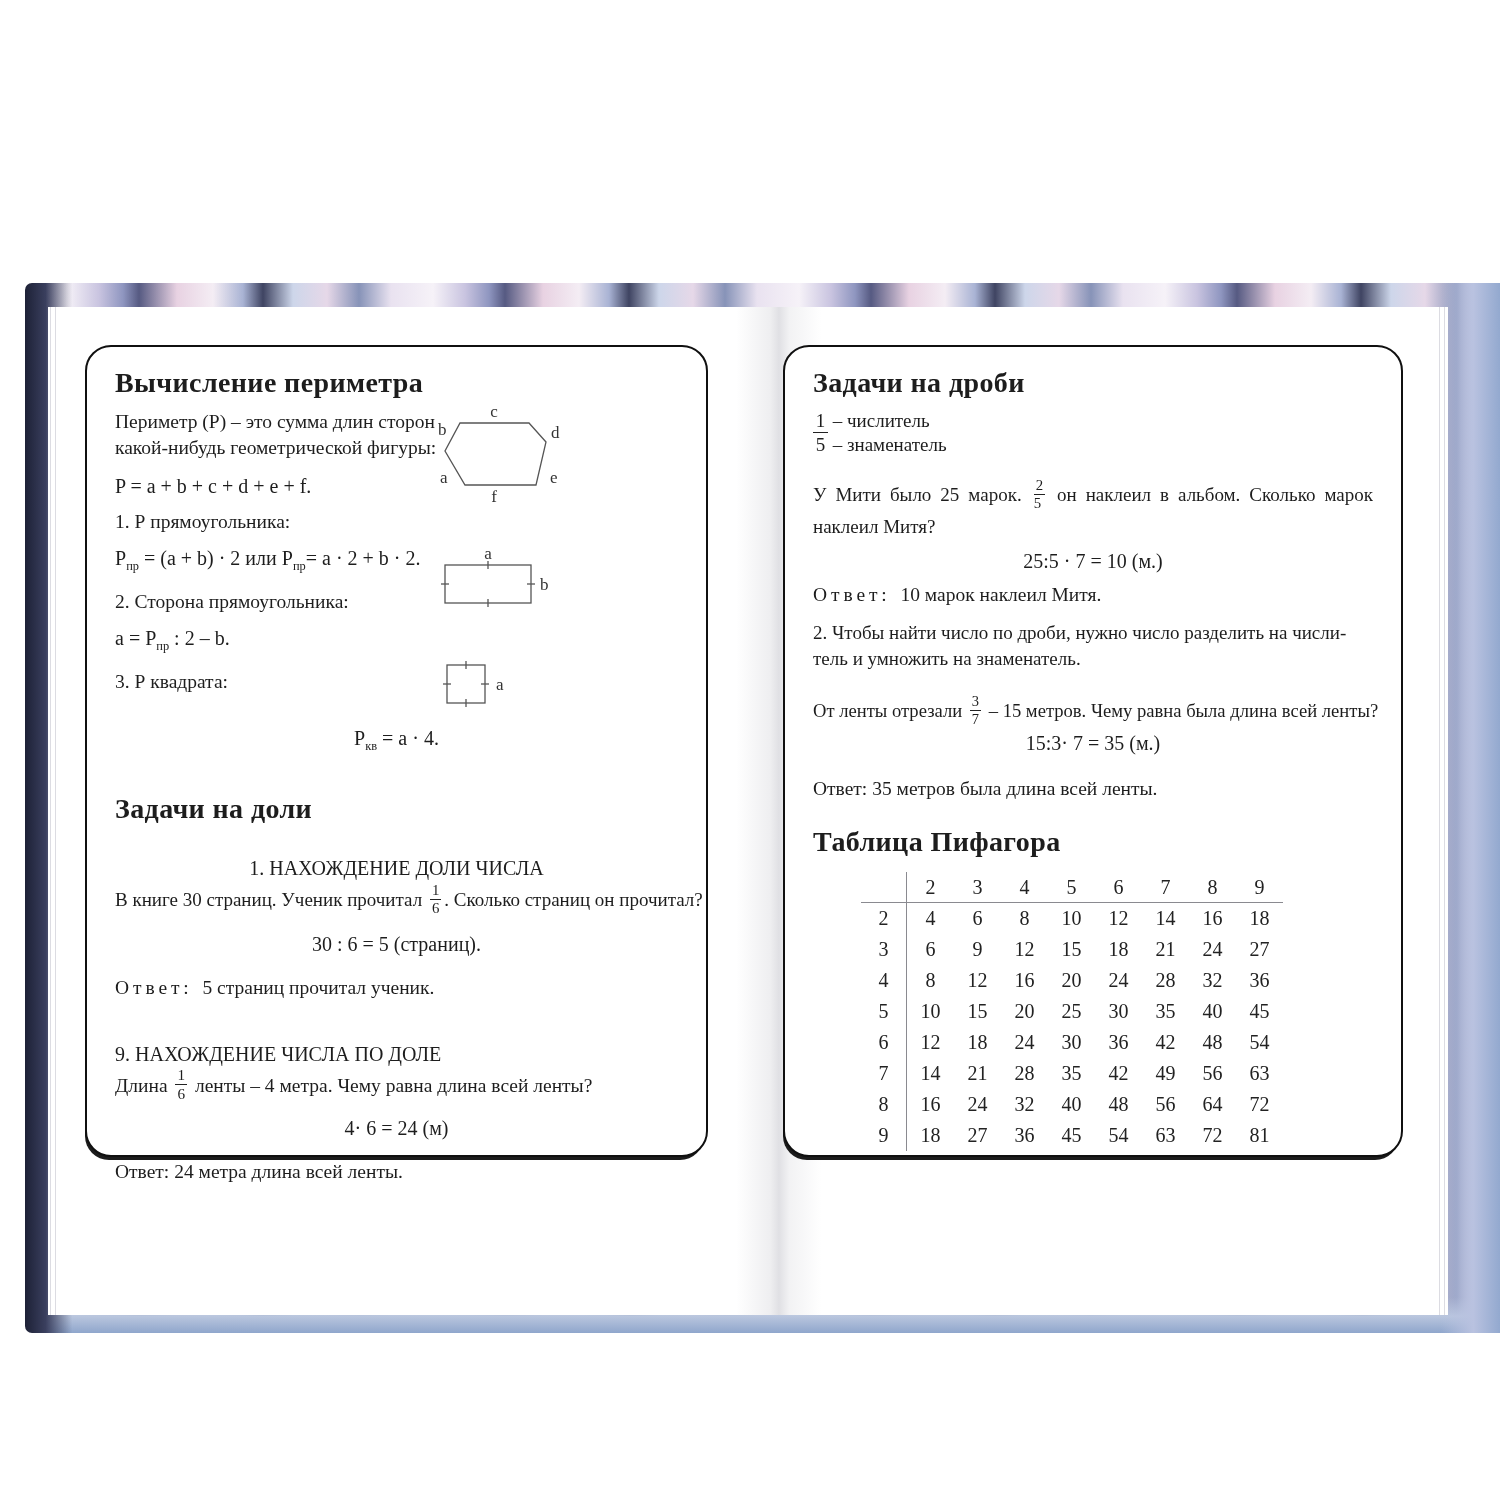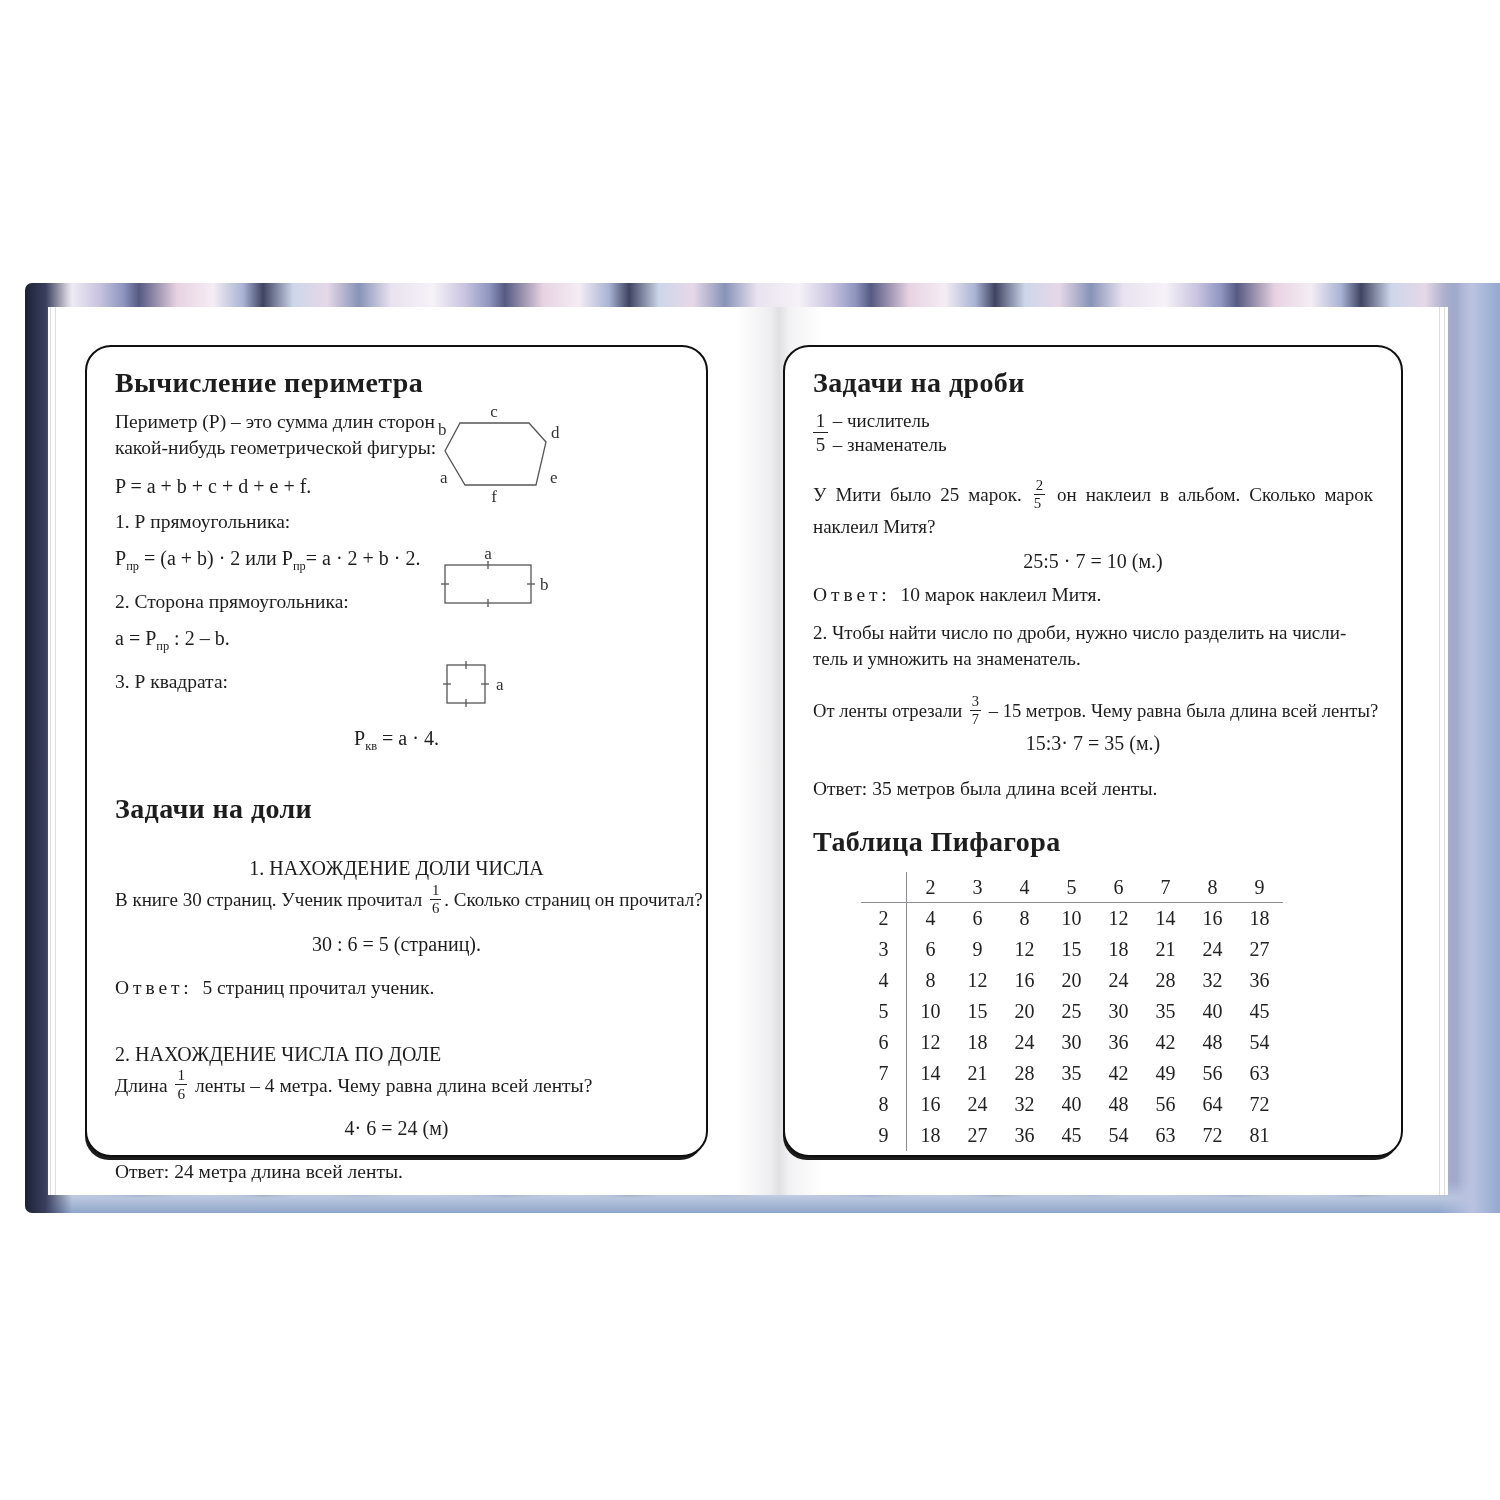--- a/index.html
+++ b/index.html
@@ -1,21 +1,21 @@
 <!DOCTYPE html>
 <html><head>
 <meta charset="utf-8">
 <style>
   html,body{margin:0;padding:0;}
   body{
     width:1500px;height:1500px;background:#ffffff;overflow:hidden;position:relative;
     font-family:"Liberation Serif","DejaVu Serif",serif;color:#1d1d1d;
   }
   
-  .book{position:absolute;left:25px;top:283px;width:1475px;height:930px;}
+  .book{position:absolute;left:25px;top:283px;width:1475px;height:1050px;}
   .cover{
     position:absolute;inset:0;border-radius:7px 0 0 7px;
     background:
       linear-gradient(90deg,#1d2136 0%,#3a3f5e 1.4%,rgba(58,63,94,0) 3.2%),
       linear-gradient(270deg,#93a9cf 0%,#b9c2e0 1.8%,rgba(185,194,224,0) 4%),
       linear-gradient(0deg,#8fa6cc 0%,#b9c6de 1.6%,rgba(185,198,222,0) 3.4%),
       repeating-linear-gradient(90deg,
         #e9e2f0 0px,#f6f2f8 42px,#c9c4e0 74px,#8f96c0 98px,#565a82 114px,
         #e8d2e2 152px,#f4edf4 188px,#a9b3d4 218px,#3f4462 238px,
         #cdd6ea 268px,#e6d8e8 302px,#8793b8 334px,#e9e2f0 366px);
@@ -135,21 +135,21 @@
         </svg>
       </div>
 
       <div class="h1 mt34">Задачи на доли</div>
 
       <div class="line caps mt14">1. НАХОЖДЕНИЕ ДОЛИ ЧИСЛА</div>
       <div class="line fracline" style="font-size:19px;"><span>В книге 30 страниц. Ученик прочитал </span><span class="frac"><span class="num">1</span><span class="den">6</span></span><span>. Сколько страниц он прочитал?</span></div>
       <div class="line formula centered mt12">30 : 6 = 5 (страниц).</div>
       <div class="line mt18"><span class="spaced">Ответ:</span>&nbsp; <span>5 страниц прочитал ученик.</span></div>
 
-      <div class="line caps mt40">2. НАХОЖДЕНИЕ ЧИСЛА ПО ДОЛЕ</div>
+      <div class="line caps mt40">9. НАХОЖДЕНИЕ ЧИСЛА ПО ДОЛЕ</div>
       <div class="line fracline"><span>Длина </span><span class="frac"><span class="num">1</span><span class="den">6</span></span><span> ленты – 4 метра. Чему равна длина всей ленты?</span></div>
       <div class="line formula centered mt10">4· 6 = 24 (м)</div>
       <div class="line mt18"><span>Ответ:</span> <span>24 метра длина всей ленты.</span></div>
     </div>
 
     <div class="box right-box">
       <div class="h1">Задачи на дроби</div>
 
       <div class="legend-row lfrac"><span class="ln">1</span> <span>– числитель</span></div>
       <div class="legend-row lfrac"><span class="ld">5</span> <span>– знаменатель</span></div>

